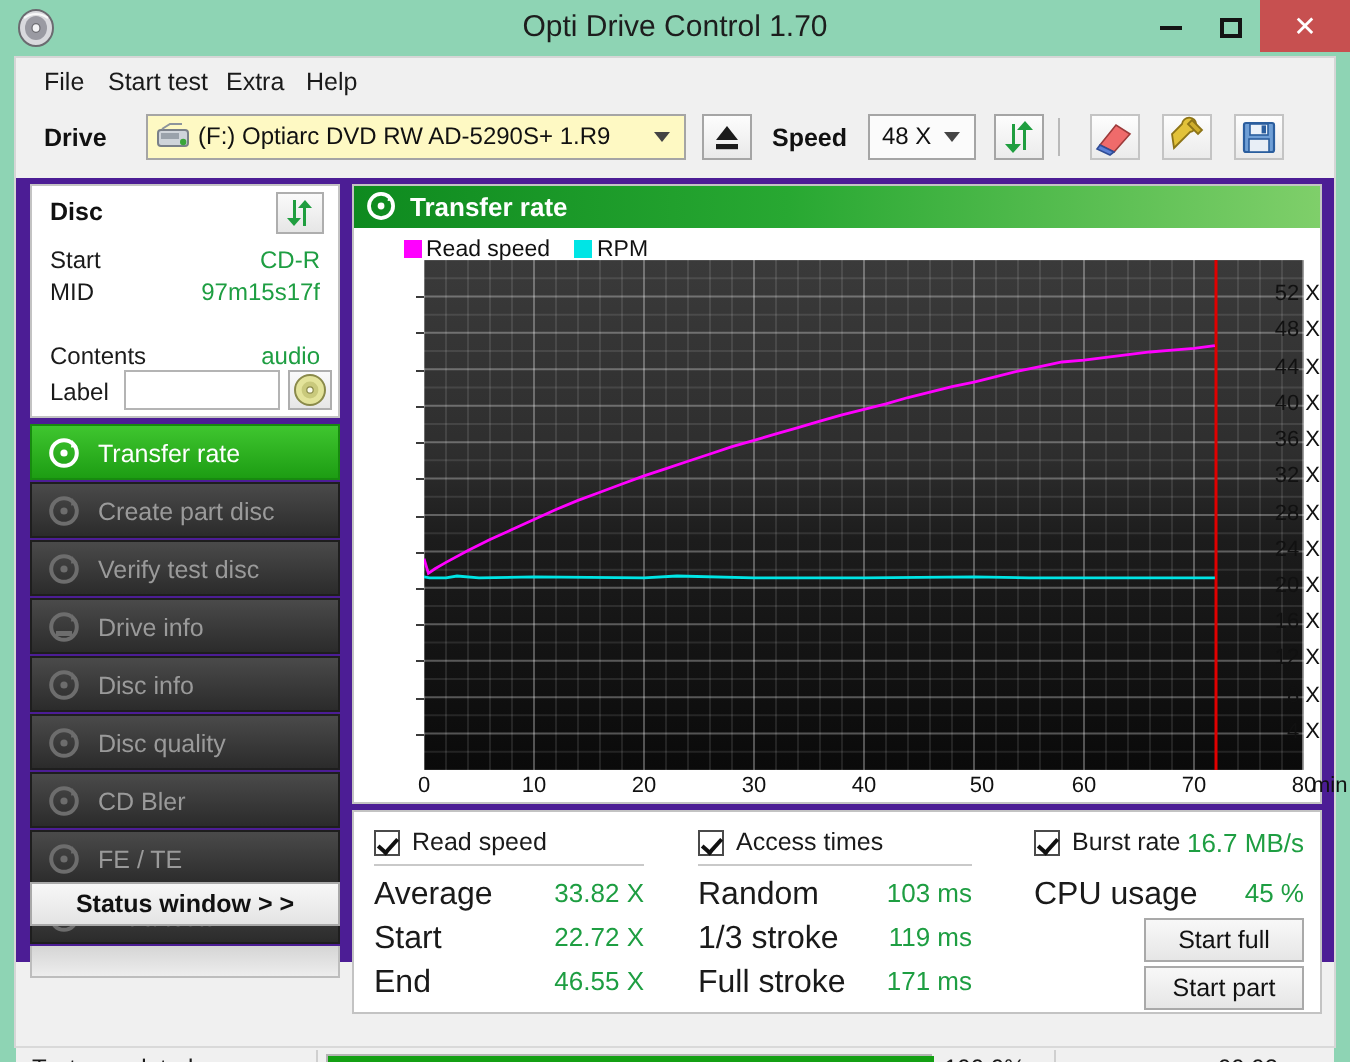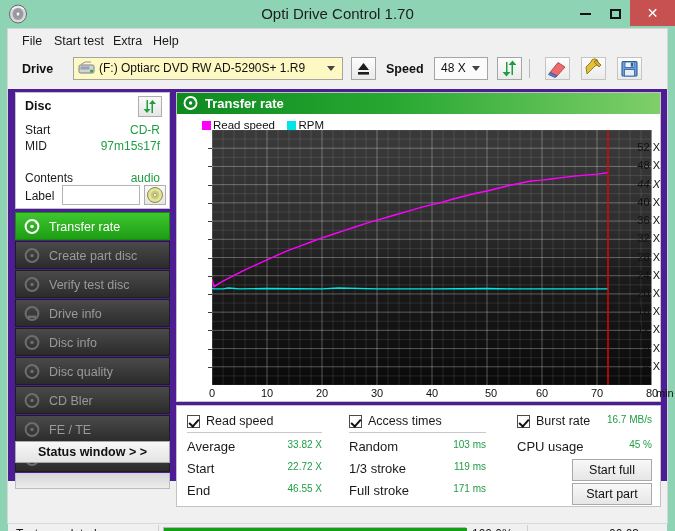--- a/index.html
+++ b/index.html
@@ -224,22 +224,22 @@
     position: absolute; width: 13px; height: 13px;
     background: #fff; border: 1px solid #4a4a4a;
   }
   .chk:after {
     content: ""; position: absolute; left: 3px; top: 1px;
     width: 4px; height: 8px; border: solid #111;
     border-width: 0 2px 2px 0; transform: rotate(42deg);
   }
   .grp-title { position: absolute; font-size: 12.5px; color: #1a1a1a; }
   .grp-rule { position: absolute; height: 1px; background: #c9c9c9; }
-  .res-key { position: absolute; font-size: 13px; color: #1a1a1a; }
-  .res-val { position: absolute; font-size: 10px; color: #1e9e42; text-align: right; }
+  .res-key { position: absolute; font-size: 16px; color: #1a1a1a; }
+  .res-val { position: absolute; font-size: 13px; color: #1e9e42; text-align: right; }
   .startbtn {
     position: absolute; width: 80px; height: 22px;
     background: linear-gradient(#f8f8f8,#e6e6e6); border: 1px solid #a9a9a9;
     text-align: center; line-height: 21px; font-size: 12.5px; color: #111;
   }
 
   
   #statusbar {
     position: absolute; left: 0; top: 494px; width: 659px; height: 21px;
     background: #f0f0f0; border-top: 1px solid #d9d9d9;
@@ -629,21 +629,21 @@
               <div class="ytick-label" style="top: 138.714px; width: 31px;">24 X</div>
               <div class="ytick-mark" style="left: 31px; top: 145.714px;"></div>
               <div class="ytick-label" style="top: 120.5px; width: 31px;">28 X</div>
               <div class="ytick-mark" style="left: 31px; top: 127.5px;"></div>
               <div class="ytick-label" style="top: 102.286px; width: 31px;">32 X</div>
               <div class="ytick-mark" style="left: 31px; top: 109.286px;"></div>
               <div class="ytick-label" style="top: 84.0714px; width: 31px;">36 X</div>
               <div class="ytick-mark" style="left: 31px; top: 91.0714px;"></div>
               <div class="ytick-label" style="top: 65.8571px; width: 31px;">40 X</div>
               <div class="ytick-mark" style="left: 31px; top: 72.8571px;"></div>
-              <div class="ytick-label" style="top: 47.6429px; width: 31px; font-style: italic;">44 X</div>
+              <div class="ytick-label" style="top: 47.6429px; width: 31px;">44 X</div>
               <div class="ytick-mark" style="left: 31px; top: 54.6429px;"></div>
               <div class="ytick-label" style="top: 29.4286px; width: 31px;">48 X</div>
               <div class="ytick-mark" style="left: 31px; top: 36.4286px;"></div>
               <div class="ytick-label" style="top: 11.2143px; width: 31px;">52 X</div>
               <div class="ytick-mark" style="left: 31px; top: 18.2143px;"></div>
               <div class="xtick-label" style="left: 20px; width: 30px;">0</div>
               <div class="xtick-label" style="left: 75px; width: 30px;">10</div>
               <div class="xtick-label" style="left: 130px; width: 30px;">20</div>
               <div class="xtick-label" style="left: 185px; width: 30px;">30</div>
               <div class="xtick-label" style="left: 240px; width: 30px;">40</div>

